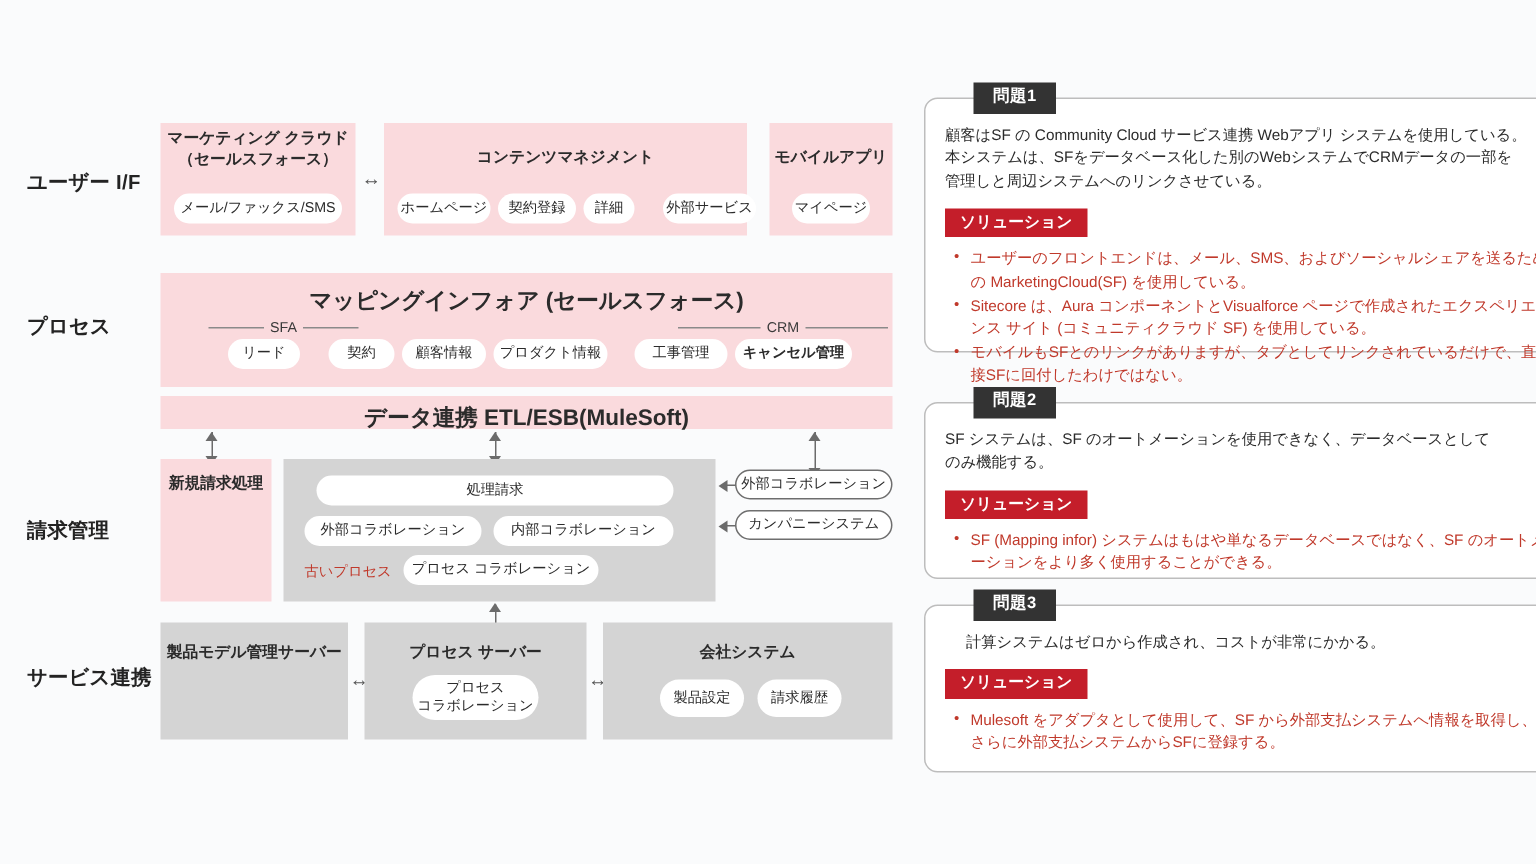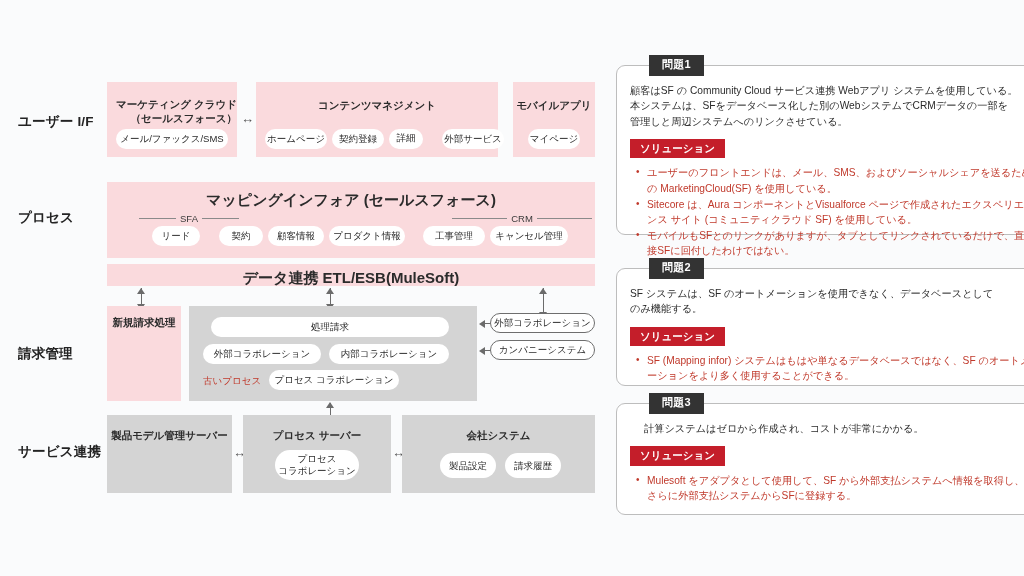--- a/index.html
+++ b/index.html
@@ -205,32 +205,32 @@
 <body>
 
 <div id="diagram">
 
   <div class="row-label" style="left:18px; top:113px;">ユーザー I/F</div>
   <div class="row-label" style="left:18px; top:209px;">プロセス</div>
   <div class="row-label" style="left:18px; top:345px;">請求管理</div>
   <div class="row-label" style="left:18px; top:443px;">サービス連携</div>
 
   <div class="pinkbox" style="left:107px; top:82px; width:130px; height:75px;">
-    <div class="box-title" style="top:16px;text-align:right;">マーケティング クラウド
+    <div class="box-title" style="top:4px;">マーケティング クラウド
 （セールスフォース）</div>
     <div class="pill" style="left:9px; top:47px; width:112px; height:20px;">メール/ファックス/SMS</div>
   </div>
 
   <div class="arrow" style="left:241px; top:112px;">↔</div>
 
   <div class="pinkbox" style="left:256px; top:82px; width:242px; height:75px;">
     <div class="box-title" style="top:17px;">コンテンツマネジメント</div>
     <div class="pill" style="left:9px; top:47px; width:62px; height:20px;">ホームページ</div>
     <div class="pill" style="left:76px; top:47px; width:52px; height:20px;">契約登録</div>
-    <div class="pill" style="left:133px; top:47px; width:34px; height:20px;font-family:Liberation Serif, serif;">詳細</div>
+    <div class="pill" style="left:133px; top:47px; width:34px; height:20px;">詳細</div>
     <div class="pill" style="left:186px; top:47px; width:62px; height:20px;">外部サービス</div>
   </div>
 
   <div class="pinkbox" style="left:513px; top:82px; width:82px; height:75px;">
     <div class="box-title" style="top:17px;">モバイルアプリ</div>
     <div class="pill" style="left:15px; top:47px; width:52px; height:20px;">マイページ</div>
   </div>
 
   <div class="pinkbox" style="left:107px; top:182px; width:488px; height:76px;">
     <div class="band-title" style="top:9px;">マッピングインフォア (セールスフォース)</div>
@@ -244,21 +244,21 @@
       <span class="ln"></span>
         <span class="cap">CRM</span>
         <span class="ln"></span>
     </div>
 
     <div class="pill" style="left:45px; top:44px; width:48px; height:20px;">リード</div>
     <div class="pill" style="left:112px; top:44px; width:44px; height:20px;">契約</div>
     <div class="pill" style="left:161px; top:44px; width:56px; height:20px;">顧客情報</div>
     <div class="pill" style="left:222px; top:44px; width:76px; height:20px;">プロダクト情報</div>
     <div class="pill" style="left:316px; top:44px; width:62px; height:20px;">工事管理</div>
-    <div class="pill" style="left:383px; top:44px; width:78px; height:20px;">キャンセル管理</div>
+    <div class="pill" style="left:383px; top:44px; width:78px; height:20px;font-weight:bold;">キャンセル管理</div>
   </div>
 
   <div class="pinkbox" style="left:107px; top:264px; width:488px; height:22px;">
     <div class="band-title" style="top:5px;">データ連携 ETL/ESB(MuleSoft)</div>
   </div>
 
   <div class="vline" style="left:141px; top:288px; height:17px;"></div>
   <div class="ahead down" style="left:137px; top:304px;"></div>
   <div class="ahead up" style="left:137px; top:288px;"></div>
 

